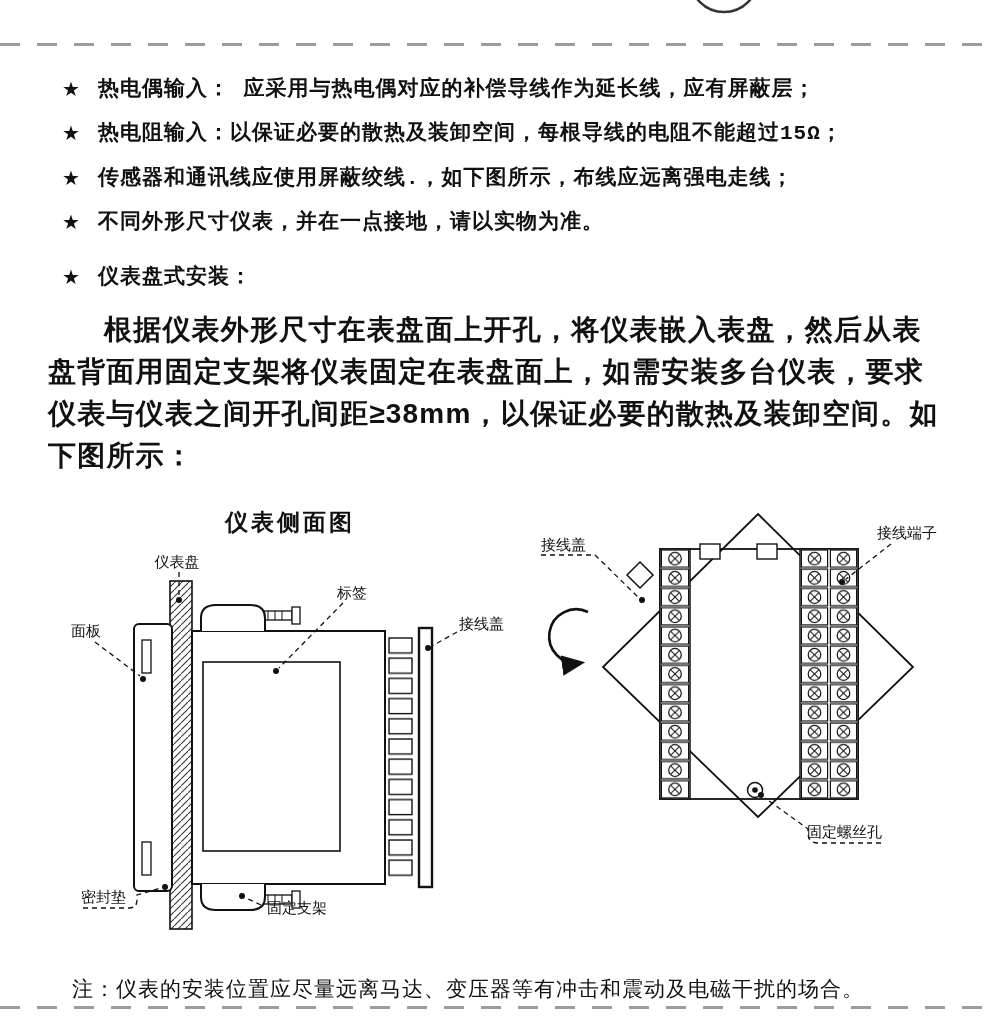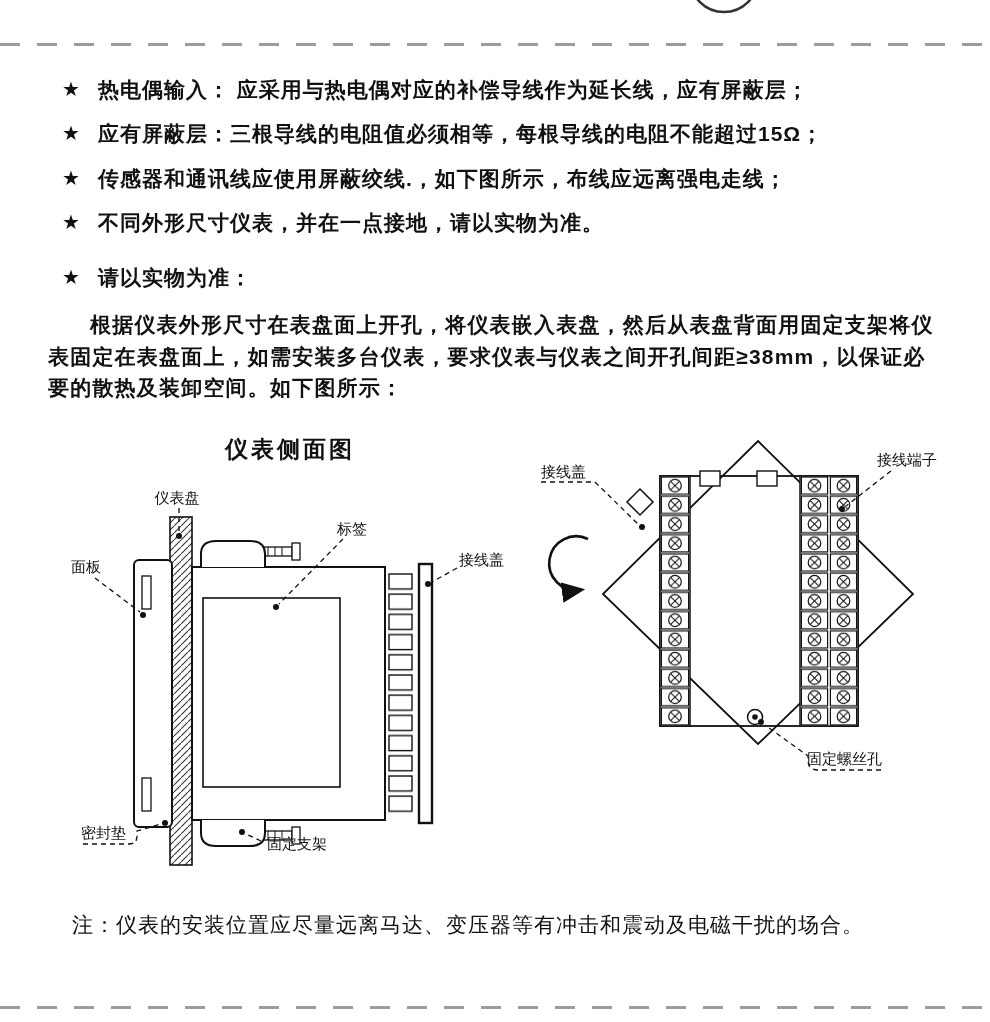--- a/index.html
+++ b/index.html
@@ -10,28 +10,28 @@
   .divider{position:absolute;left:0;width:990px;height:3px;
     background:repeating-linear-gradient(90deg,#9c9c9c 0 20px,transparent 20px 37px);}
   #divider-top{top:43px;}
   #divider-bottom{top:1006px;}
   #top-circle{position:absolute;top:0;left:0;}
   .content{position:absolute;top:76px;left:0;width:990px;}
   ul.bullets{list-style:none;margin:0;padding:0 40px 0 62px;}
   ul.bullets li{display:flex;align-items:flex-start;margin-bottom:17px;
     font-size:21px;font-weight:700;letter-spacing:1px;line-height:1.3;}
   .star{flex:0 0 36px;width:36px;font-size:20px;}
-  .txt{flex:1;}
+  .txt{flex:1;font-family:Liberation Mono, monospace;}
   .section-heading{display:flex;margin:28px 40px 0 62px;font-size:21px;font-weight:700;letter-spacing:1px;line-height:1.3;}
-  .para{margin:18px 44px 0 48px;font-size:21px;font-weight:700;line-height:1.5;
+  .para{margin:18px 44px 0 48px;font-size:28px;font-weight:700;line-height:1.5;
     letter-spacing:1.2px;text-indent:2em;}
   .figures{display:flex;margin-top:30px;padding-left:55px;}
   figure{margin:0;}
   figcaption{text-align:center;font-family:"Liberation Serif","DejaVu Serif",serif;
-    font-size:23px;font-weight:700;letter-spacing:3px;margin-bottom:12px;}
+    font-size:23px;font-weight:700;letter-spacing:3px;margin-bottom:3px;}
   .note{margin:30px 40px 0 72px;font-size:21px;font-weight:400;letter-spacing:1px;}
   svg text{font-family:"Liberation Sans","DejaVu Sans",sans-serif;font-size:15px;fill:#111;font-weight:500;}
   .lead{stroke:#111;stroke-width:1.3;stroke-dasharray:5 4;fill:none;}
   .dot{fill:#111;stroke:none;}
   .ol{stroke:#111;fill:#fff;}
 </style>
 </head>
 <body>
 
 <svg id="top-circle" width="990" height="16">
@@ -42,35 +42,35 @@
 
 <div class="content">
 
   <ul class="bullets">
     <li>
       <span class="star">★</span>
       <span class="txt">热电偶输入： 应采用与热电偶对应的补偿导线作为延长线，应有屏蔽层；</span>
     </li>
     <li>
       <span class="star">★</span>
-      <span class="txt">应有屏蔽层：三根导线的电阻值必须相等，每根导线的电阻不能超过15Ω；</span>
+      <span class="txt">热电阻输入：以保证必要的散热及装卸空间，每根导线的电阻不能超过15Ω；</span>
     </li>
     <li>
       <span class="star">★</span>
       <span class="txt">传感器和通讯线应使用屏蔽绞线.，如下图所示，布线应远离强电走线；</span>
     </li>
     <li>
       <span class="star">★</span>
       <span class="txt">不同外形尺寸仪表，并在一点接地，请以实物为准。</span>
     </li>
   </ul>
 
   <div class="section-heading">
     <span class="star">★</span>
-    <span class="txt">请以实物为准：</span>
+    <span class="txt">仪表盘式安装：</span>
   </div>
 
   <p class="para">根据仪表外形尺寸在表盘面上开孔，将仪表嵌入表盘，然后从表盘背面用固定支架将仪表固定在表盘面上，如需安装多台仪表，要求仪表与仪表之间开孔间距≥38mm，以保证必要的散热及装卸空间。如下图所示：</p>
 
   <div class="figures">
 
     <figure>
       <figcaption>仪表侧面图</figcaption>
       <svg width="470" height="400" viewBox="0 0 470 400">
         <defs>

